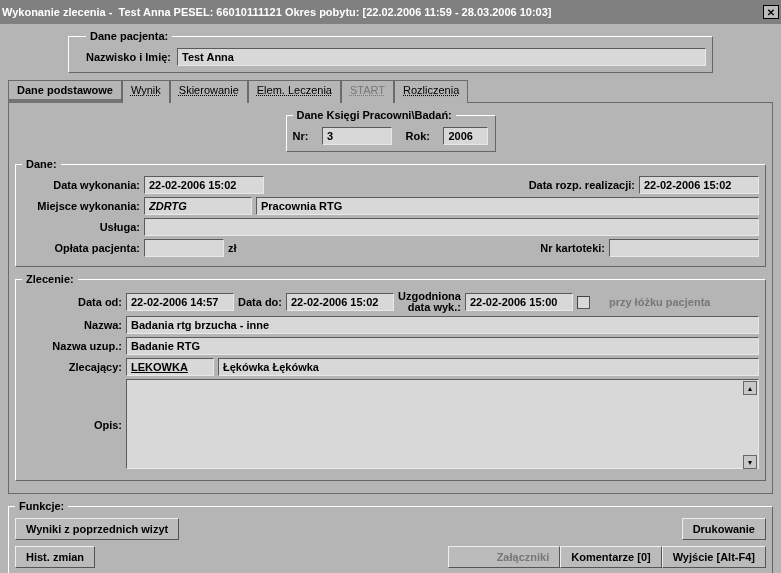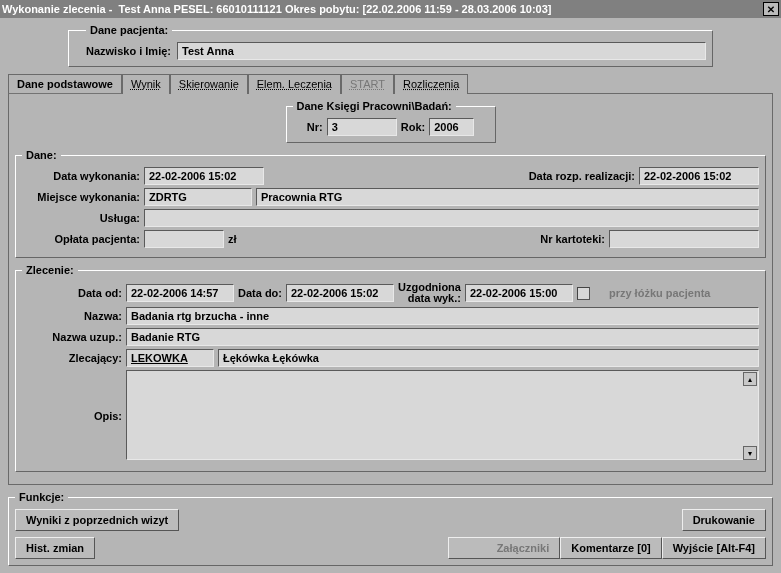--- a/index.html
+++ b/index.html
@@ -1,31 +1,31 @@
 <!DOCTYPE html>
 <html><head>
   <meta charset="utf-8">
   <style>
     *{box-sizing:border-box;margin:0;padding:0;}
     body{font-family:Tahoma,Arial,sans-serif;font-size:11px;background:#b5b5b5;color:#000;width:781px;height:573px;overflow:hidden;}
-    .titlebar{height:18px;background:#808080;color:#fff;font-weight:bold;display:flex;align-items:center;padding:0 2px;font-size:11px;}
+    .titlebar{height:24px;background:#808080;color:#fff;font-weight:bold;display:flex;align-items:center;padding:0 2px;font-size:11px;}
     .titlebar .tspan{white-space:pre;}
     .titlebar .tb-close{margin-left:auto;width:16px;height:14px;background:#bbb;border:1px solid #000;display:inline-flex;align-items:center;justify-content:center;color:#000;font-weight:bold;font-size:10px;cursor:pointer;}
     .win-body{padding:6px 8px 8px 8px;background:#b5b5b5;}
     fieldset{border:1px solid #888;border-top-color:#fff;border-left-color:#fff;border-right-color:#666;border-bottom-color:#666;padding:6px;margin-bottom:6px;}
     fieldset > legend{font-weight:bold;font-size:11px;padding:0 4px;color:#000;}
     legend{font-weight:bold;font-size:11px;padding:0 4px;}
     .pat-row{display:flex;align-items:center;gap:6px;}
     .lbl{font-weight:bold;text-align:right;white-space:nowrap;}
     .rlbl{font-weight:bold;text-align:left;white-space:nowrap;}
     .sunk{background:#d8d8d8;border:1px solid #7a7a7a;border-top-color:#5a5a5a;border-left-color:#5a5a5a;border-right-color:#e8e8e8;border-bottom-color:#e8e8e8;height:18px;padding:1px 4px;font:inherit;color:#000;}
     .ro{font-weight:bold;}
     .tabs{display:flex;border-bottom:1px solid #6a6a6a;margin-bottom:0;}
     .tab{padding:3px 8px 3px 8px;border:1px solid #6a6a6a;border-bottom:none;background:#b5b5b5;margin-right:0;position:relative;top:1px;font-size:11px;cursor:pointer;text-decoration:underline;text-decoration-style:dotted;}
-    .tab.active{background:#b5b5b5;font-weight:bold;border-bottom:1px solid #737373;text-decoration:none;}
+    .tab.active{background:#b5b5b5;font-weight:bold;border-bottom:4px solid #737373;text-decoration:none;}
     .tab.disabled{color:#777;}
     .tabpanel{border:1px solid #6a6a6a;border-top:none;padding:6px 6px 6px 6px;margin-bottom:6px;}
     .row{display:flex;align-items:center;gap:4px;margin-bottom:3px;}
     .row .lbl-col{width:118px;text-align:right;font-weight:bold;}
     .flex1{flex:1;}
     .btn{border:1px solid #555;border-top-color:#eee;border-left-color:#eee;border-right-color:#555;border-bottom-color:#555;background:#bbb;height:22px;padding:0 10px;font:inherit;font-weight:bold;cursor:pointer;}
     .btn:disabled{color:#777;cursor:default;padding-left:48px;}
     .chk-wrap{display:inline-flex;align-items:center;gap:19px;}
     .chk{width:13px;height:13px;border:1px solid #555;border-top-color:#444;border-left-color:#444;background:#d8d8d8;}
     textarea.sunk{height:90px;resize:none;width:100%;}
@@ -61,40 +61,40 @@
     <div class="tab">Skierowanie</div>
     <div class="tab">Elem. Leczenia</div>
     <div class="tab disabled">START</div>
     <div class="tab">Rozliczenia</div>
   </div>
 
   <div class="tabpanel">
 
     <fieldset class="ksiegi">
       <legend>Dane Księgi Pracowni\Badań:</legend>
-      <div class="row" style="margin:0;justify-content:center;">
+      <div class="row" style="margin:0;justify-content:space-between;">
         <span class="lbl">Nr:</span>
         <input class="sunk ro" style="width: 70px;" value="3">
         <span class="lbl">Rok:</span>
         <input class="sunk ro" style="width: 45px;" value="2006">
       </div>
     </fieldset>
 
     <fieldset>
       <legend>Dane:</legend>
       <div class="row">
         <span class="lbl-col">Data wykonania:</span>
         <input class="sunk ro" style="width: 120px;" value="22-02-2006 15:02">
         <span class="flex1"></span>
         <span class="lbl">Data rozp. realizacji:</span>
         <input class="sunk ro" style="width: 120px;" value="22-02-2006 15:02">
       </div>
       <div class="row">
         <span class="lbl-col">Miejsce wykonania:</span>
-        <input class="sunk ro" style="width: 108px;" value="ZDRTG">
+        <input class="sunk ro" style="width: 108px; font-style: italic;" value="ZDRTG">
         <input class="sunk ro flex1" value="Pracownia RTG" style="">
       </div>
       <div class="row">
         <span class="lbl-col">Usługa:</span>
         <input class="sunk flex1" value="" style="">
       </div>
       <div class="row">
         <span class="lbl-col">Opłata pacjenta:</span>
         <input class="sunk" style="width: 80px;" value="">
         <span class="rlbl">zł</span>

